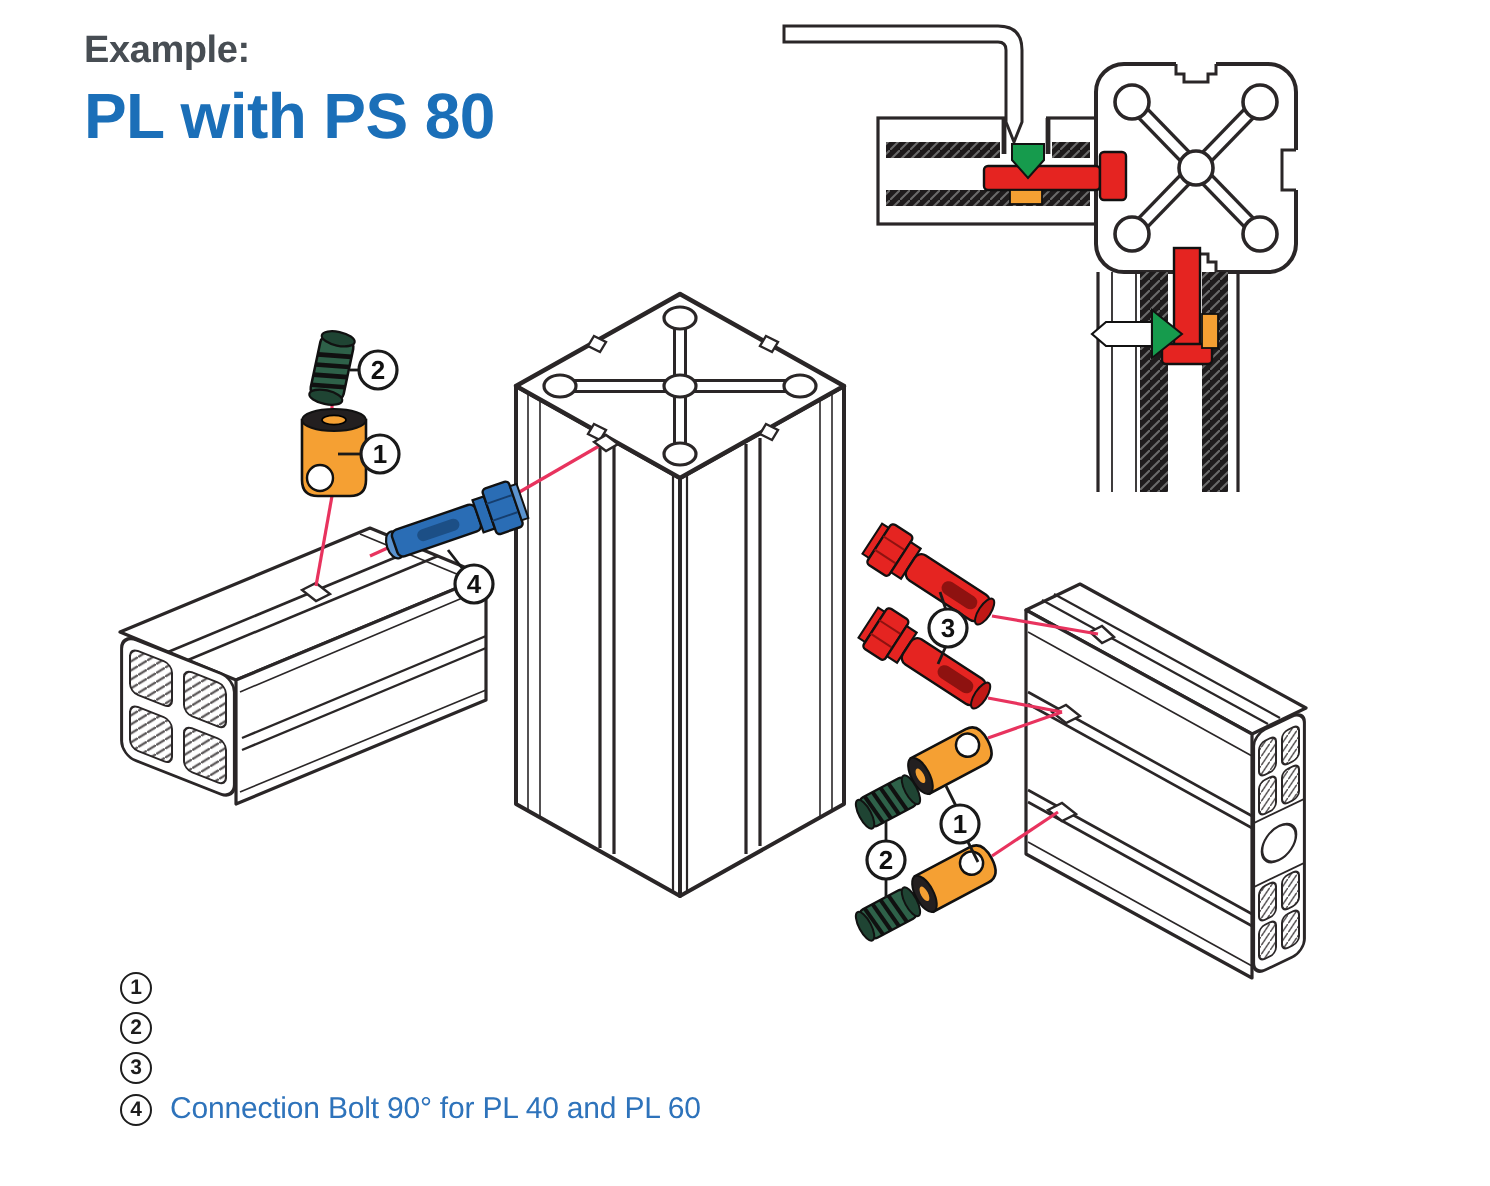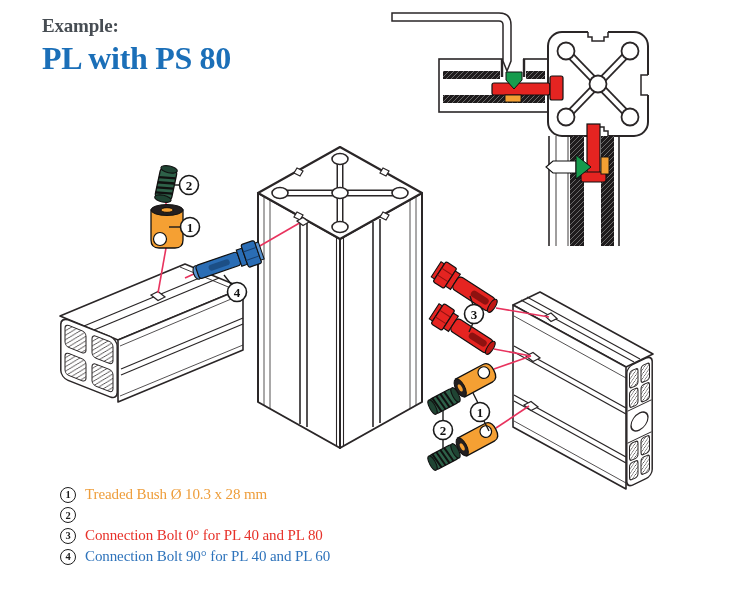--- a/index.html
+++ b/index.html
@@ -1,17 +1,17 @@
 <!DOCTYPE html>
 <html><head>
 <meta charset="utf-8">
 <style>
   html,body{margin:0;padding:0;background:#fff;}
   .page{position:relative;width:689px;height:593px;background:#fff;overflow:hidden;
-        font-family:Liberation Serif, serif;}
+        font-family:Liberation Sans, sans-serif;}
   .header{position:absolute;left:42px;top:15px;line-height:1.15;}
   .header .eyebrow{font-size:19px;font-weight:600;letter-spacing:-0.2px;}
   .header .title{font-size:32px;font-weight:600;letter-spacing:-0.3px;margin-top:3px;}
   .diagram-svg{position:absolute;left:0;top:0;}
   .legend{position:absolute;left:60px;top:486px;}
   .legend-row{display:flex;align-items:center;gap:9px;margin-bottom:4px;}
   .circle-num{flex:0 0 auto;width:14px;height:14px;border:1.6px solid #1d1d1d;border-radius:50%;
       display:flex;align-items:center;justify-content:center;font-size:10.5px;font-weight:bold;
       color:#1d1d1d;background:#fff;}
   .legend-text{font-size:15px;font-weight:500;letter-spacing:-0.1px;white-space:nowrap;}
@@ -261,28 +261,26 @@
     <text class="cot" x="480" y="416.5">1</text>
     <line class="lead" x1="443" y1="411" x2="443" y2="420"></line>
     <line class="lead" x1="443" y1="440" x2="443" y2="449"></line>
     <circle class="co" cx="443" cy="430" r="9.5"></circle>
     <text class="cot" x="443" y="434.5">2</text>
   </svg>
 
   <div class="legend">
     <div class="legend-row">
       <span class="circle-num">1</span>
-      <span class="legend-text" style="color: rgb(238, 157, 58);">Treaded Bush Ø 10.3 x 28 mm</span>
     </div>
     <div class="legend-row">
       <span class="circle-num">2</span>
     </div>
     <div class="legend-row">
       <span class="circle-num">3</span>
-      <span class="legend-text" style="color: rgb(231, 49, 41);">Connection Bolt 0° for PL 40 and PL 80</span>
     </div>
     <div class="legend-row">
       <span class="circle-num">4</span>
       <span class="legend-text" style="color: rgb(46, 115, 187);">Connection Bolt 90° for PL 40 and PL 60</span>
     </div>
   </div>
 
 </div>
 
 </body></html>

